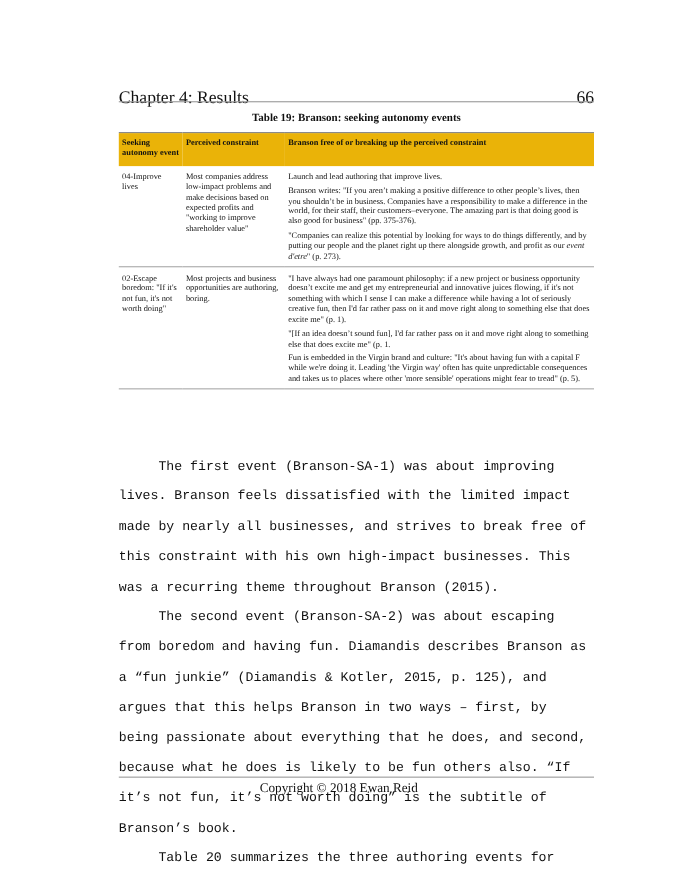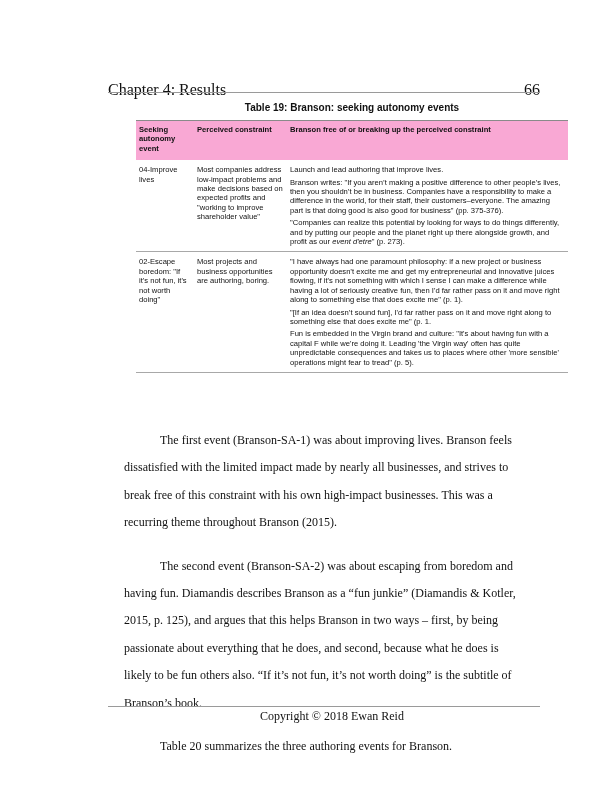--- a/index.html
+++ b/index.html
@@ -1,39 +1,39 @@
 <!DOCTYPE html>
 <html><head>
   <meta charset="utf-8">
   <style>
     html, body { margin: 0; padding: 0; background: #ffffff; }
     body { width: 612px; height: 792px; position: relative; overflow: hidden; color: #111; }
     .serif { font-family: "Liberation Serif", "DejaVu Serif", serif; }
-    .sans { font-family: Liberation Sans, sans-serif; margin-left: 28px; }
+    .sans { font-family: Liberation Serif, serif; }
 
     .page-header { position: absolute; left: 108px; top: 60px; width: 432px; height: 20px; font-size: 16px; margin-top: 18px; }
     .page-header .chapter { position: absolute; left: 0; top: 3px; }
     .page-header .page-num { position: absolute; right: 0; top: 3px; text-align: right; }
     .header-rule { position: absolute; left: 108px; top: 92px; width: 432px; height: 0; border-top: 1px solid #9a9a9a; }
 
     .table-caption { position: absolute; left: 108px; top: 102px; width: 432px; text-align: center; font-weight: bold; font-size: 10px; }
 
     .tbl { position: absolute; left: 108px; top: 120px; width: 432px; border-collapse: collapse; font-size: 7.6px; line-height: 9.4px; }
-    .tbl th { background: #f9a8d4; font-weight: bold; text-align: left; vertical-align: top; padding: 4px 3px 7px 3px; border-top: 1.5px solid #8a8a8a; }
+    .tbl th { background: #eab308; font-weight: bold; text-align: left; vertical-align: top; padding: 4px 3px 7px 3px; border-top: 1.5px solid #8a8a8a; }
     .tbl td { vertical-align: top; padding: 5px 3px 5px 3px; border-bottom: 1.5px solid #a8a8a8; }
     .tbl .c1 { width: 52px; }
     .tbl .c2 { width: 87px; }
     .tbl .para { margin: 0 0 3px 0; }
     .tbl .para:last-child { margin-bottom: 0; }
 
     .body-text { position: absolute; left: 108px; top: 411px; width: 432px; font-size: 12px; line-height: 27.4px; }
-    .body-text p { margin: 16px; text-indent: 36px; }
+    .body-text p { margin: 0; text-indent: 36px; font-family: Liberation Mono, monospace; }
 
     .footer-rule { position: absolute; left: 108px; top: 706px; width: 432px; height: 0; border-top: 1px solid #9a9a9a; }
-    .footer { position: absolute; left: 116px; top: 709px; width: 432px; text-align: center; font-size: 12px; }
+    .footer { position: absolute; left: 92px; top: 709px; width: 432px; text-align: center; font-size: 12px; }
   </style>
 </head>
 <body>
 
 <div class="page-header serif">
   <span class="chapter">Chapter 4: Results</span>
   <span class="page-num">66</span>
 </div>
 <div class="header-rule"></div>
 

